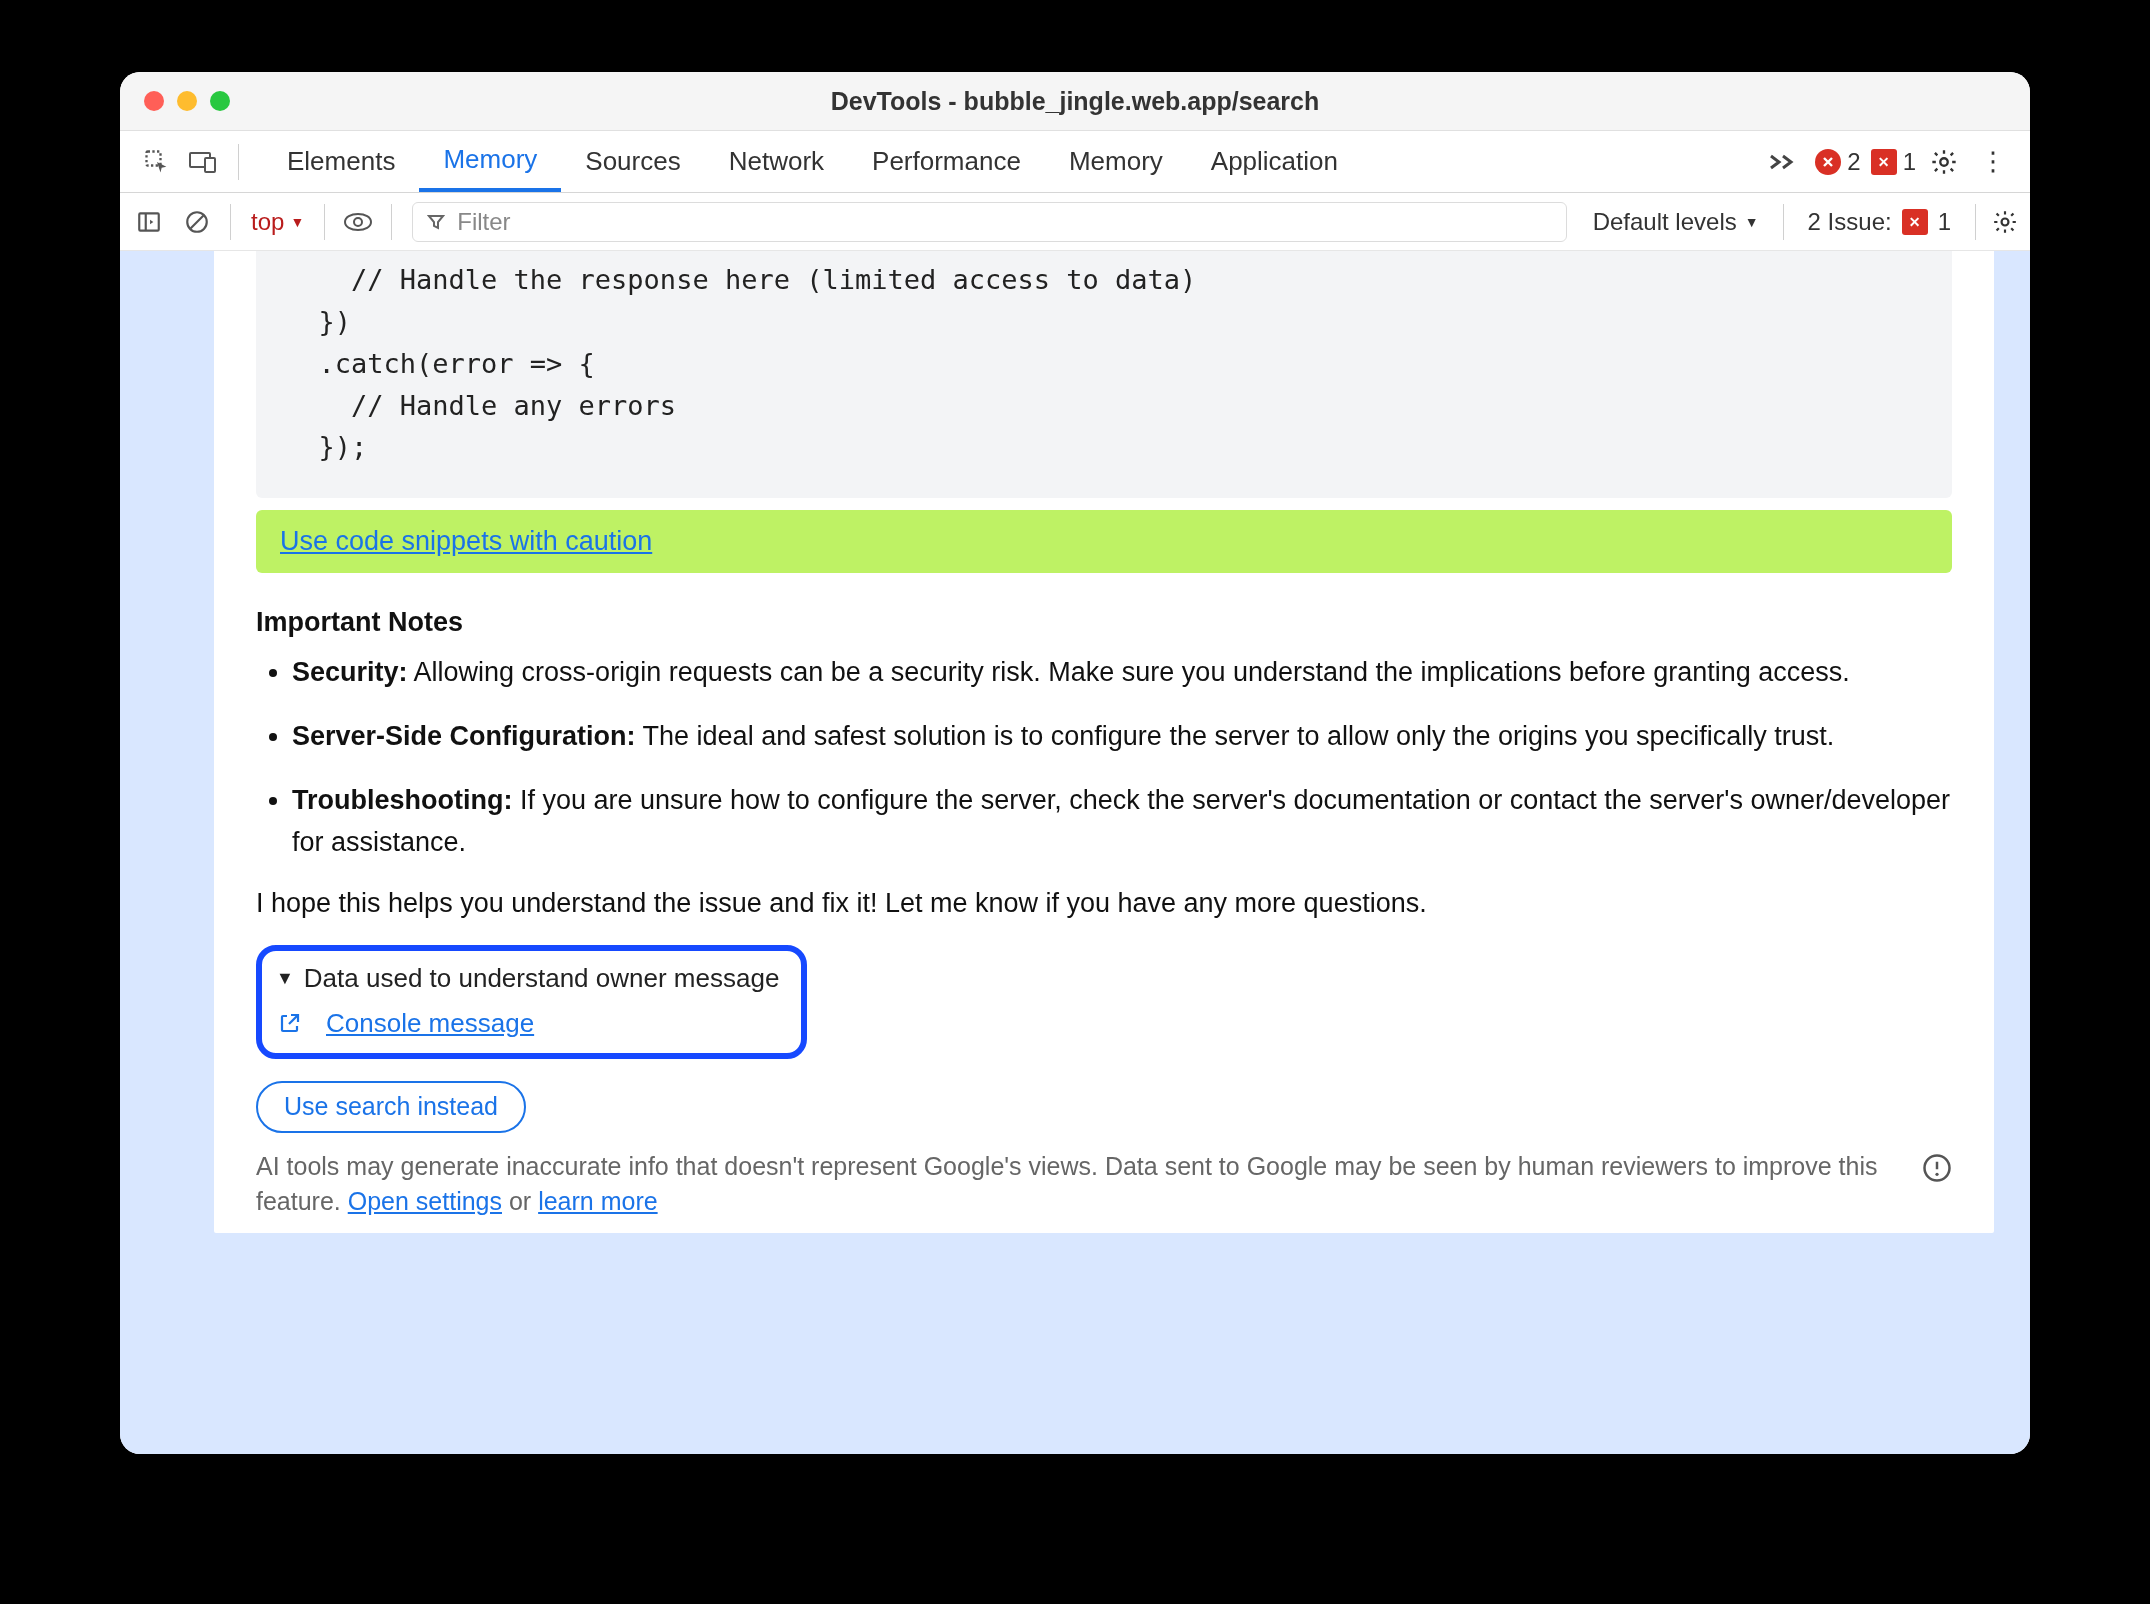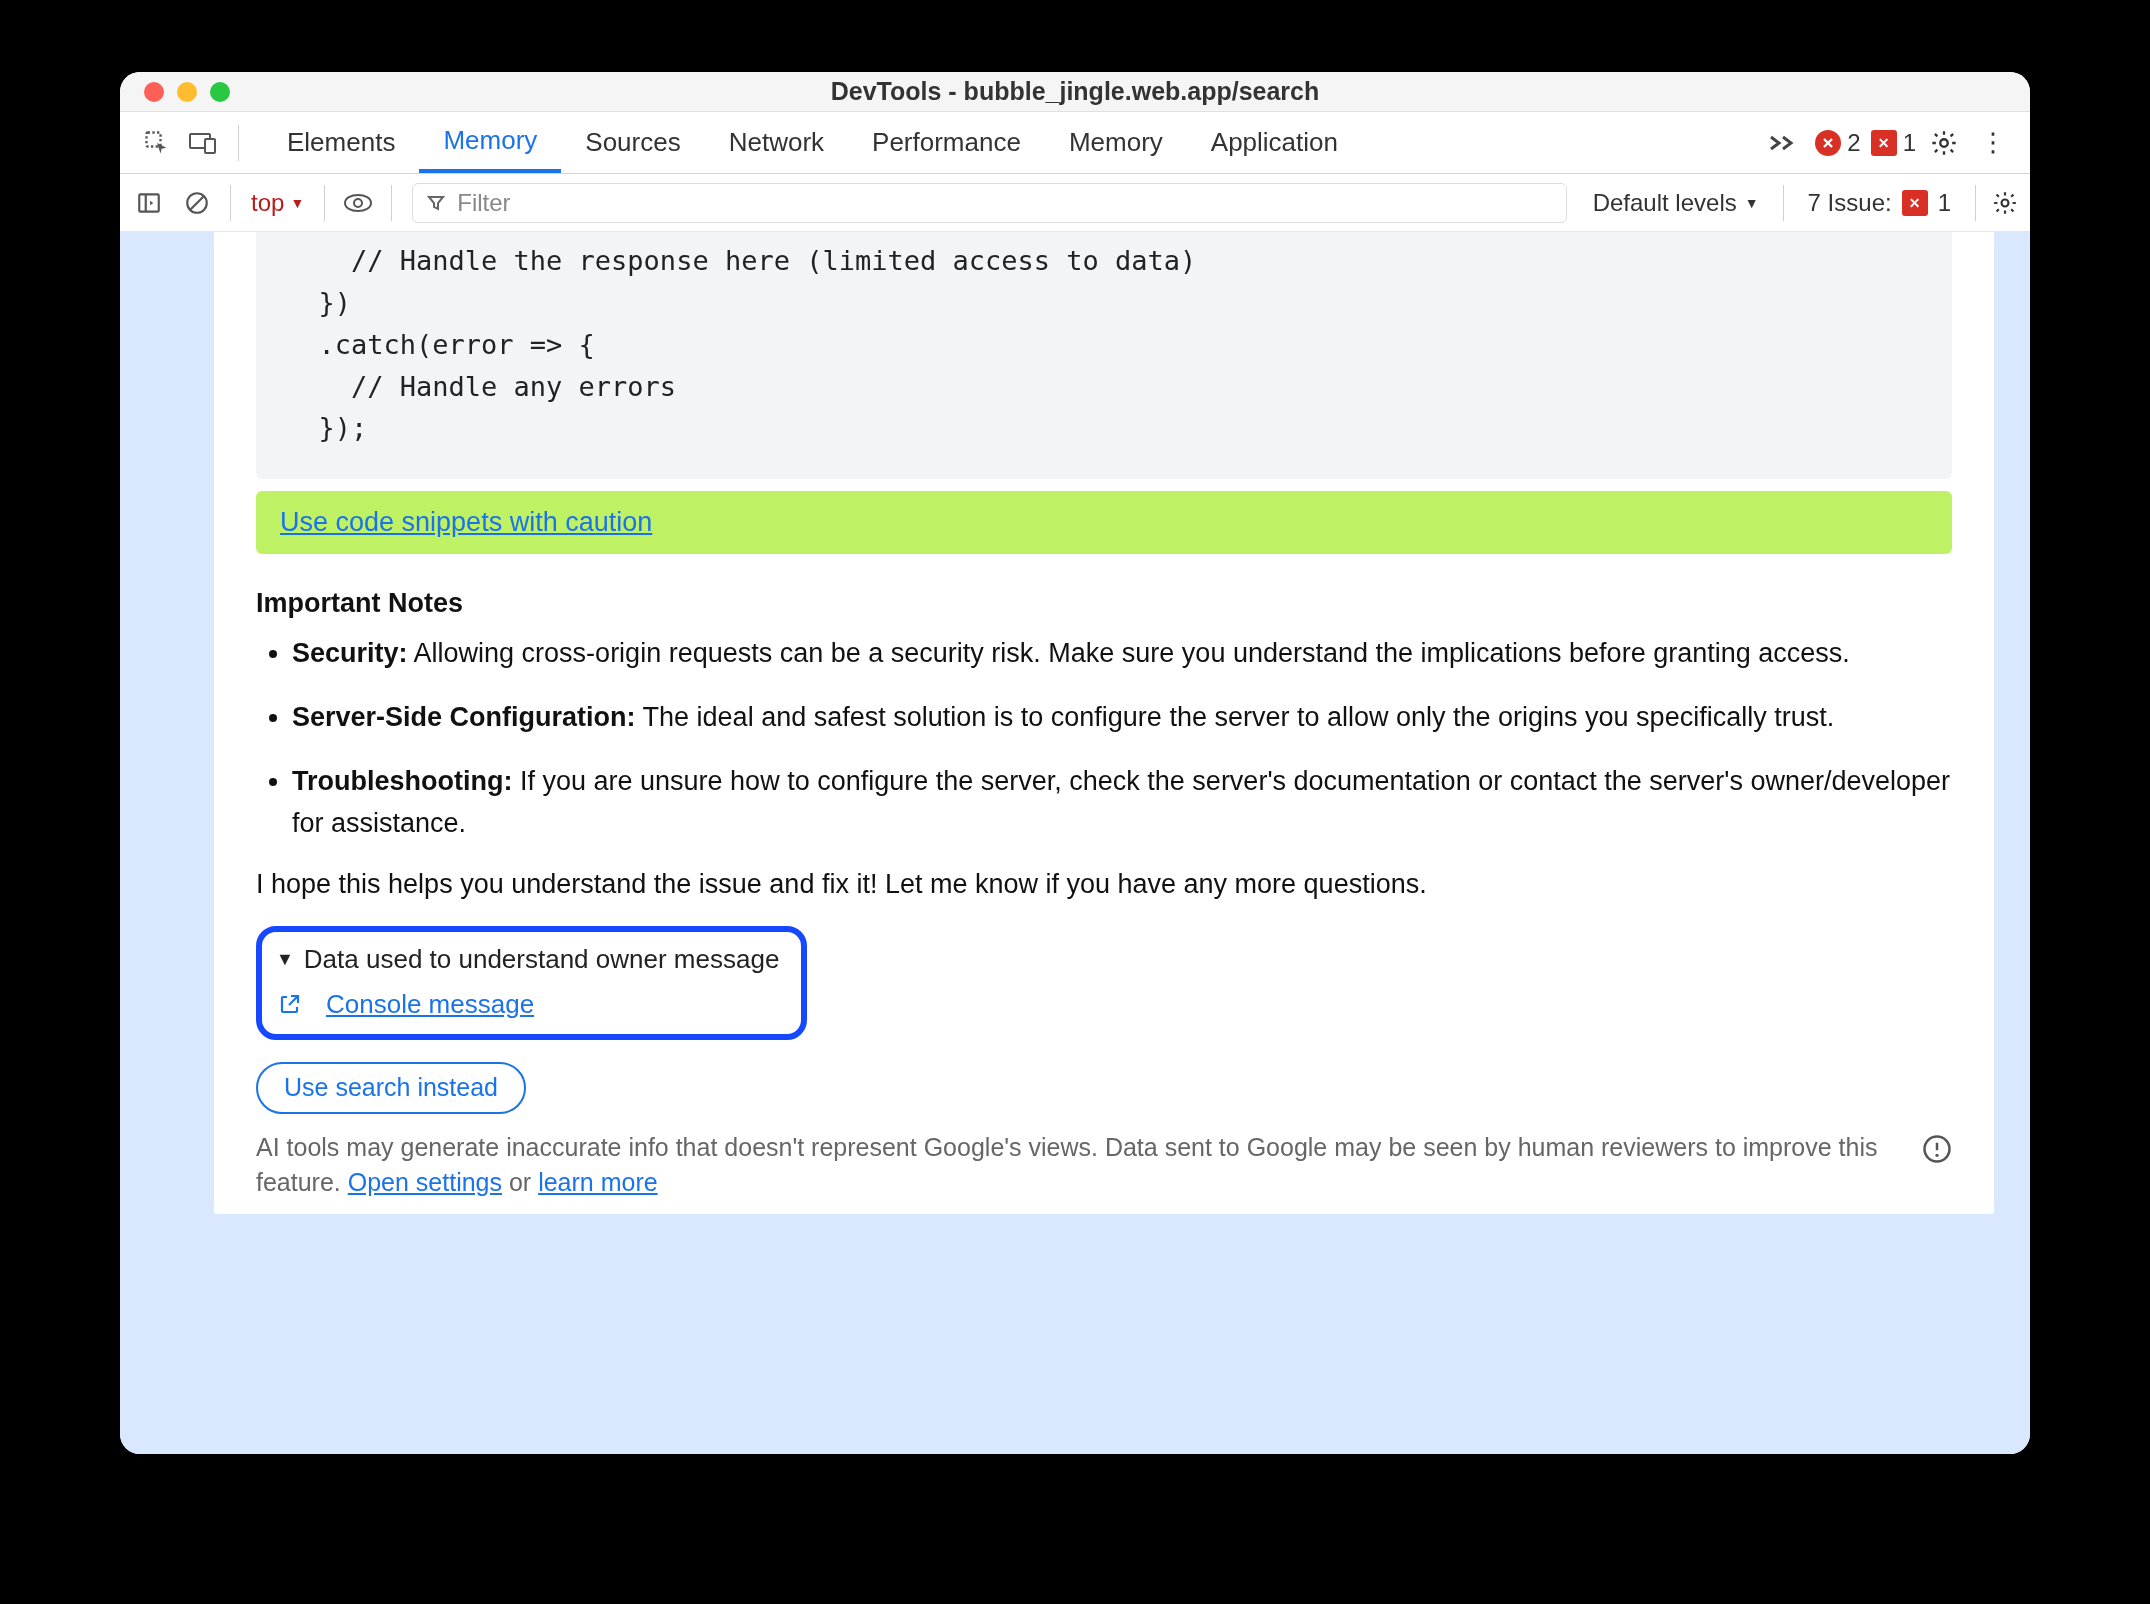--- a/index.html
+++ b/index.html
@@ -1,19 +1,19 @@
 <!DOCTYPE html>
 <html><head>
 <meta charset="utf-8">
 <style>
   * { box-sizing: border-box; }
   body { margin:0; font-family: -apple-system, "Helvetica Neue", Arial, sans-serif; background:#000; }
   .stage { width:2150px; height:1604px; background:#000; position:relative; }
   .window { position:absolute; left:120px; top:72px; width:1910px; height:1382px; background:#fff; border-radius:20px; box-shadow:0 30px 70px rgba(0,0,0,.5); overflow:hidden; display:flex; flex-direction:column; }
-  .titlebar { height:40px; background:#f5f5f5; border-bottom:1px solid #e0e0e0; display:flex; align-items:center; position:relative; }
+  .titlebar { height:59px; background:#f5f5f5; border-bottom:1px solid #e0e0e0; display:flex; align-items:center; position:relative; }
   .traffic { display:flex; gap:13px; margin-left:24px; }
   .dot { width:20px; height:20px; border-radius:50%; }
   .dot.red { background:#ff5f57; } .dot.yellow { background:#febc2e; } .dot.green { background:#28c840; }
   .title { position:absolute; left:0; right:0; text-align:center; font-size:25px; font-weight:700; color:#333; pointer-events:none; }
   .toolbar { height:62px; display:flex; align-items:center; border-bottom:1px solid #d6d6d6; padding:0 8px; }
   .tb-left { display:flex; align-items:center; gap:12px; padding:0 12px; }
   .ico { width:34px; height:34px; display:flex; align-items:center; justify-content:center; color:#555; }
   .tabs { display:flex; align-items:stretch; height:100%; margin-left:6px; }
   .tab { display:flex; align-items:center; padding:0 24px; font-size:26px; color:#333; cursor:pointer; }
   .tab.active { color:#1a73e8; border-bottom:4px solid #1a73e8; font-weight:400; }
@@ -161,21 +161,21 @@
             </svg>
     </span>
     <input class="filter-input" placeholder="Filter" style="">
   </div>
   <div class="lvl">
     <span>Default levels</span>
     <span style="font-size:14px;">▼</span>
   </div>
   <div class="divider-v"></div>
   <div class="issues">
-    <span>7 Issue:</span>
+    <span>2 Issue:</span>
     <div class="flag">✕</div>
     <span>1</span>
   </div>
   <div class="divider-v"></div>
   <div class="gear">
     <svg width="26" height="26" viewBox="0 0 24 24" fill="none" stroke="#333" stroke-width="2">
             <circle cx="12" cy="12" r="3.2"></circle>
             <path d="M12 2v3M12 19v3M4.2 4.2l2.1 2.1M17.7 17.7l2.1 2.1M2 12h3M19 12h3M4.2 19.8l2.1-2.1M17.7 6.3l2.1-2.1"></path>
           </svg>
   </div>

